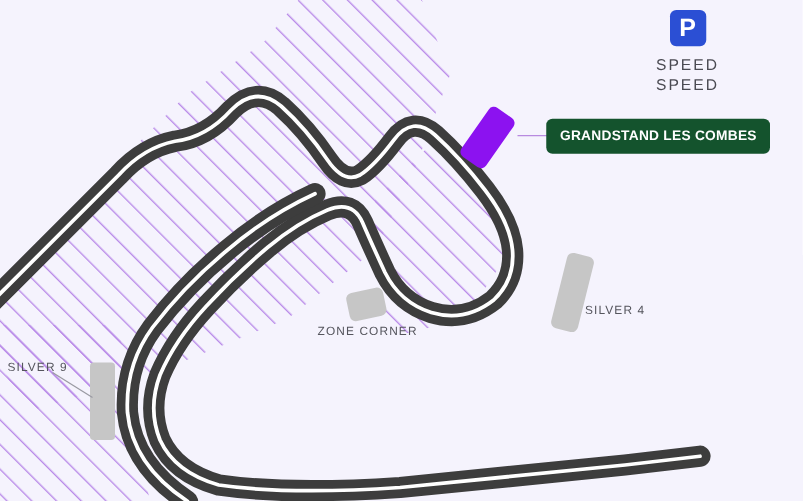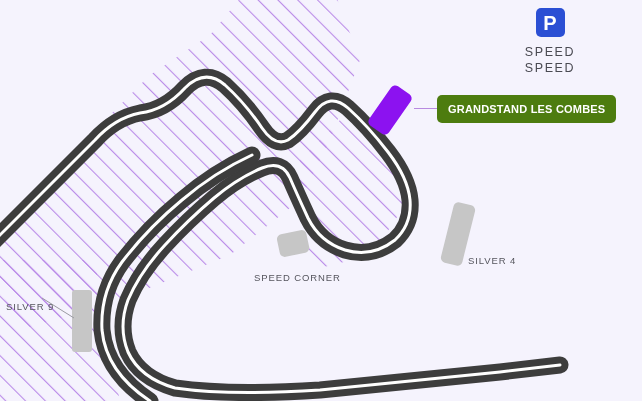--- a/index.html
+++ b/index.html
@@ -52,21 +52,21 @@
     letter-spacing:1.6px;
     line-height:16px;
     font-family:"Liberation Sans", sans-serif;
   }
   #green-zone-text .gz-line { display:block; }
 
   
   #grandstand-callout {
     position:absolute;
     left:437px; top:95px;
-    background:#4d7c0f;
+    background:#14532d;
     color:#ffffff;
     font-size:11px;
     font-weight:bold;
     letter-spacing:0.2px;
     padding:8px 11px 8px 11px;
     border-radius:5px;
     white-space:nowrap;
     z-index:6;
   }
   #grandstand-leader {
@@ -79,21 +79,20 @@
 
   
   .zone-label {
     position:absolute;
     color:#55555d;
     font-size:9.5px;
     letter-spacing:0.9px;
     white-space:nowrap;
     z-index:6;
     font-family:"Liberation Sans", sans-serif;
-    margin-top:12px;
   }
   #label-silver-3 { left:6px;  top:289px; }
   #label-silver-4 { left:468px; top:243px; }
   #label-speed-corner { left:254px; top:260px; }
 </style>
 </head>
 <body>
 
 <div id="map-root">
 
@@ -178,15 +177,15 @@
       <span class="gz-line">SPEED</span>
       <span class="gz-line">SPEED</span>
     </div>
   </div>
 
   <div id="grandstand-leader"></div>
   <div id="grandstand-callout">GRANDSTAND LES COMBES</div>
 
   <div class="zone-label" id="label-silver-3">SILVER 9</div>
   <div class="zone-label" id="label-silver-4">SILVER 4</div>
-  <div class="zone-label" id="label-speed-corner">SPEED CORNER</div>
+  <div class="zone-label" id="label-speed-corner">ZONE CORNER</div>
 
 </div>
 
 </body></html>

